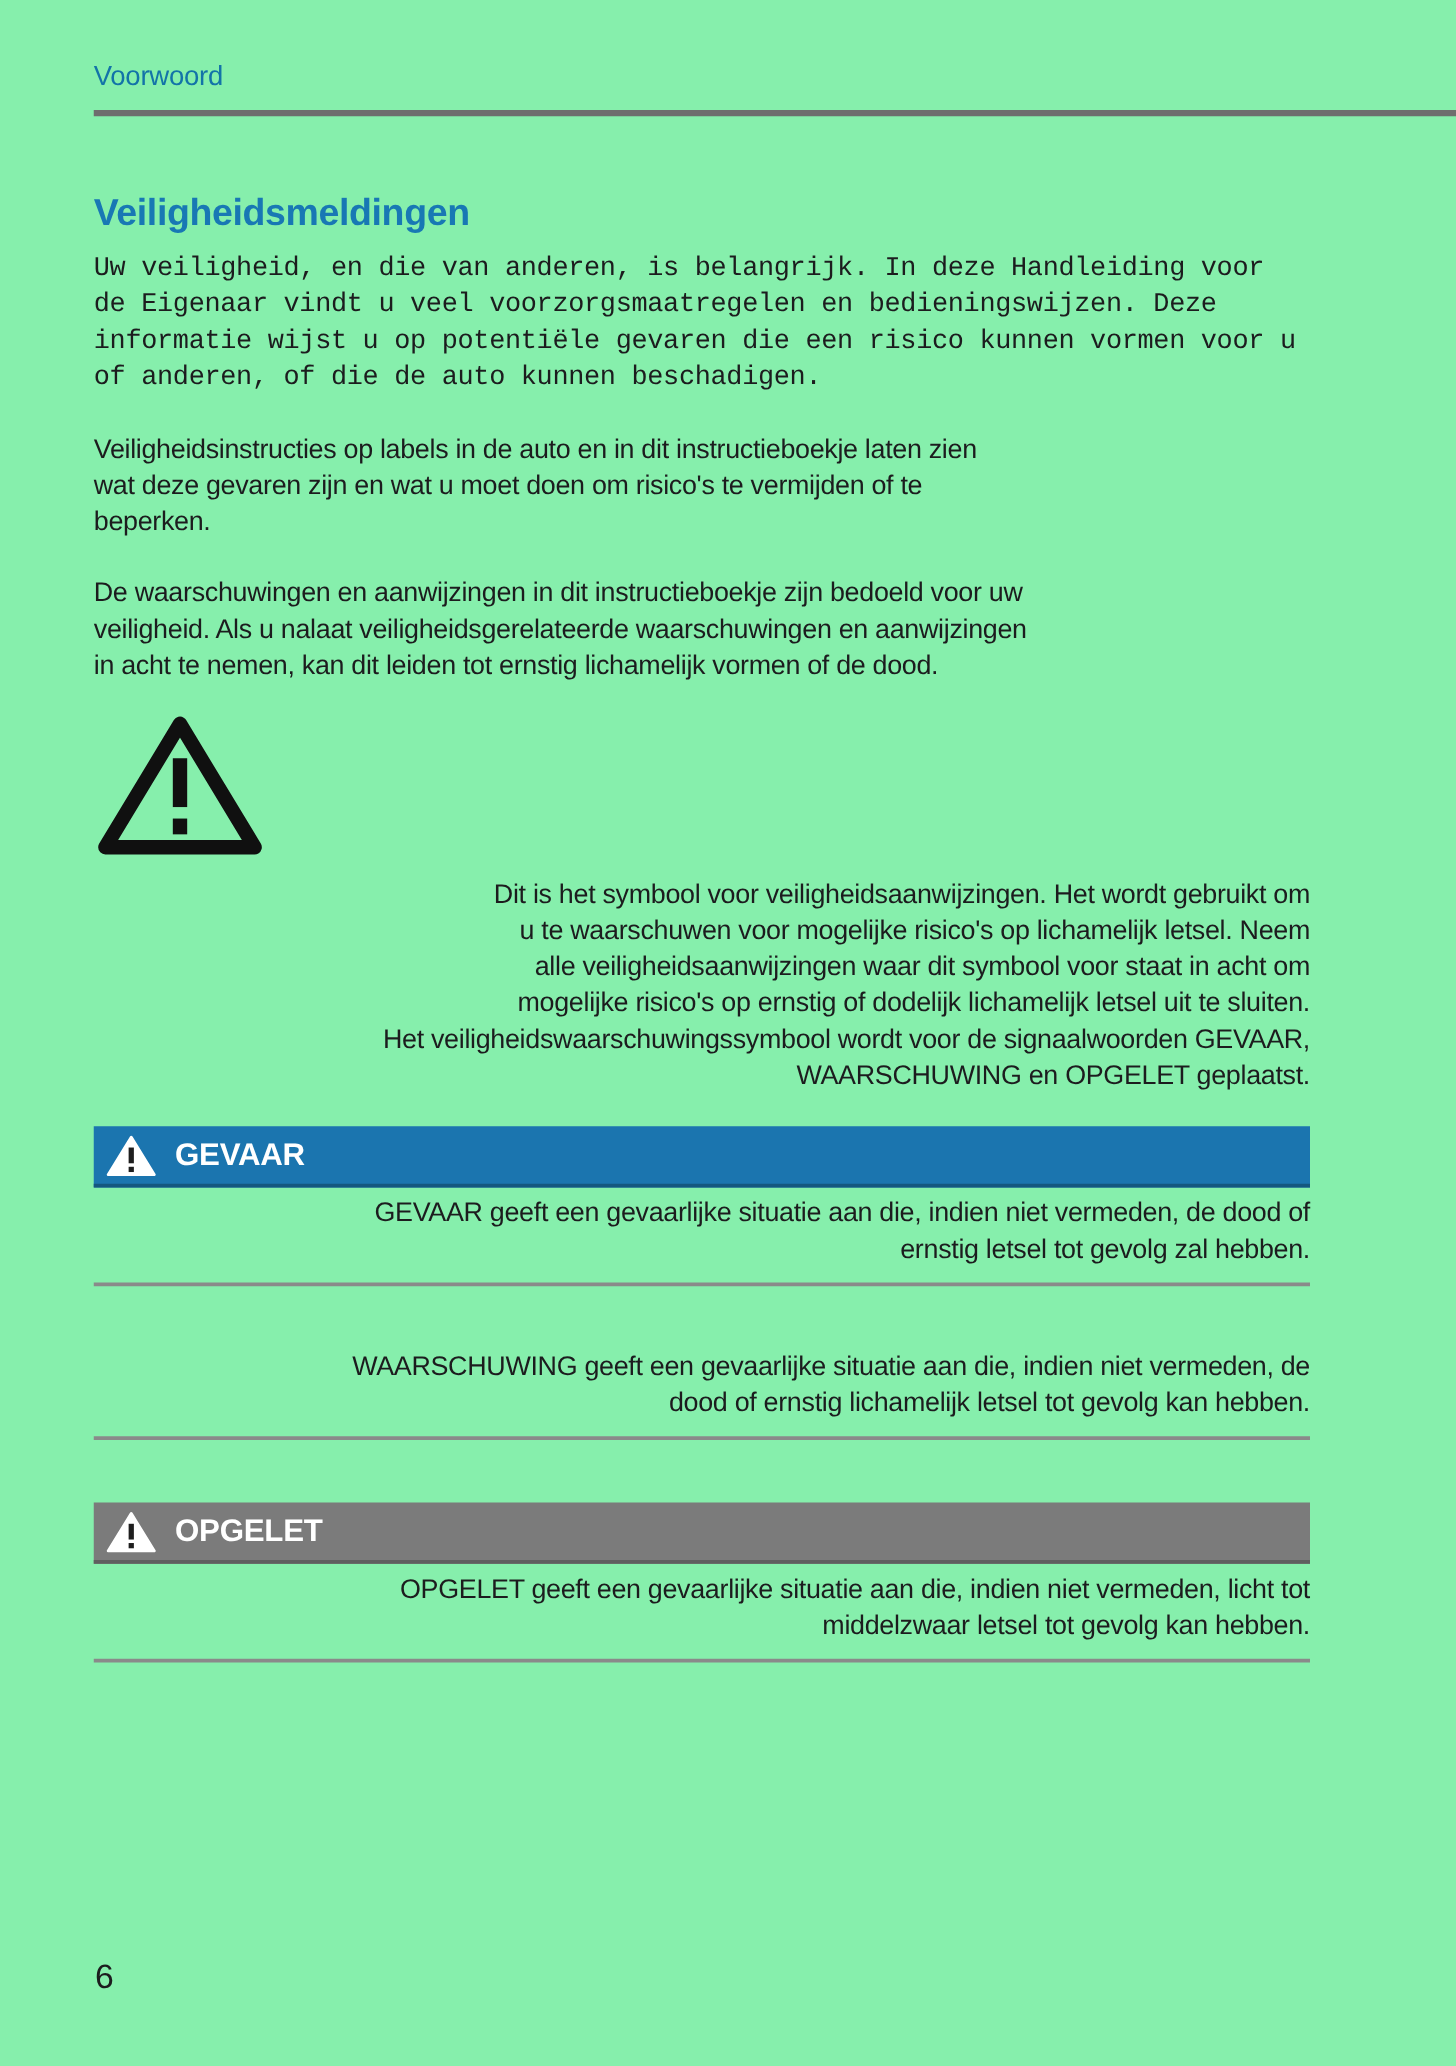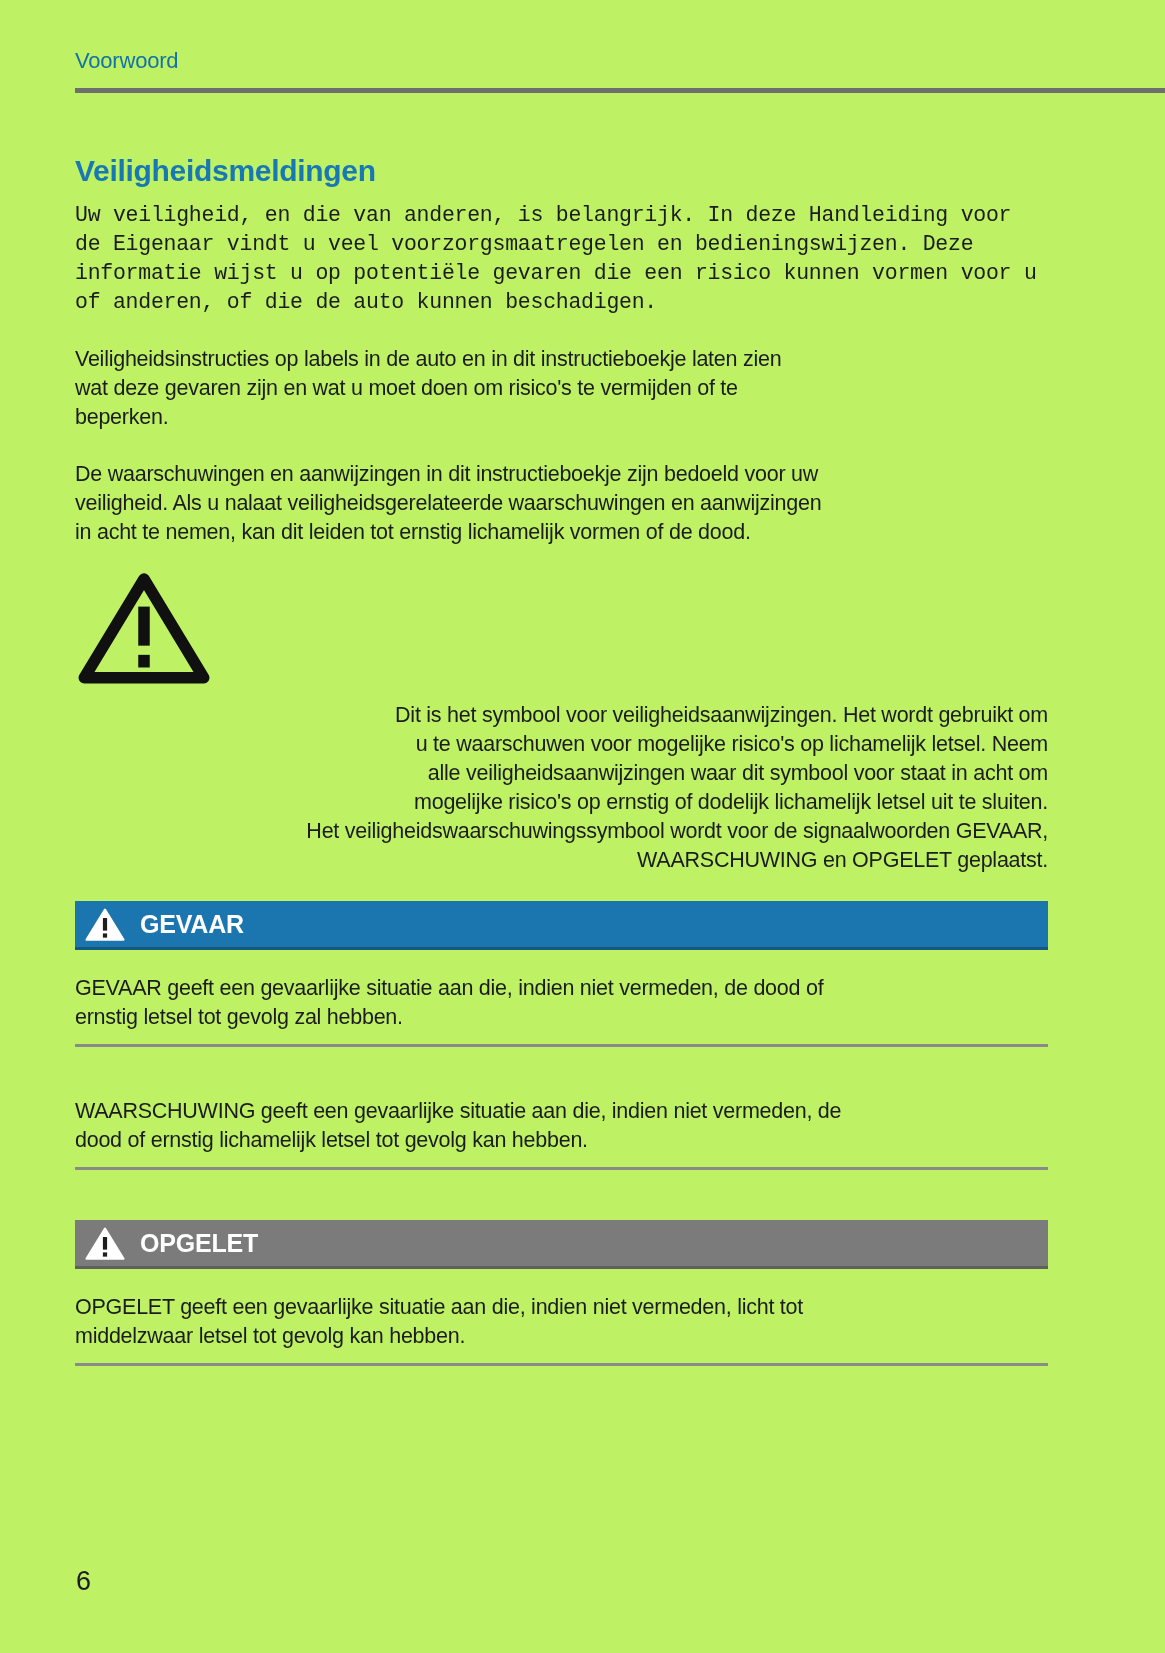--- a/index.html
+++ b/index.html
@@ -5,21 +5,21 @@
   * { margin: 0; padding: 0; box-sizing: border-box; }
   html, body { background: #ffffff; }
   body {
     font-family: "Liberation Sans", "DejaVu Sans", sans-serif;
     color: #1c1c1e;
   }
   .page {
     position: relative;
     width: 1165px;
     height: 1653px;
-    background: #bef264;
+    background: #86efac;
     overflow: hidden;
   }
   .header-label {
     margin: 48px 0 0 75px;
     font-size: 22px;
     line-height: 26px;
     color: #1373a8;
     letter-spacing: -0.2px;
   }
   .header-rule {
@@ -48,21 +48,21 @@
     margin-top: 28px;
   }
   .para.first { margin-top: 10px; font-family: Liberation Mono, monospace; }
   .big-symbol {
     display: block;
     margin-top: 24px;
     width: 138px;
     height: 116px;
   }
   .symbol-para { margin-top: 14px; text-align: right; }
-  .callout { margin-top: 50px; }
+  .callout { margin-top: 50px; text-align: right; }
   .callout.first { margin-top: 26px; }
   .callout-banner {
     width: 973px;
     height: 49px;
     display: flex;
     align-items: center;
     padding-left: 9px;
     border-bottom: 3px solid #444;
   }
   .banner-icon {
@@ -70,21 +70,21 @@
     height: 37px;
     flex: 0 0 auto;
   }
   .banner-label {
     margin-left: 14px;
     font-size: 25px;
     font-weight: bold;
     color: #ffffff;
     letter-spacing: -0.2px;
   }
-  .callout-para { margin-top: 24px; }
+  .callout-para { margin-top: 6px; }
   .thin-rule {
     margin-top: 12px;
     width: 973px;
     height: 3px;
     background: #8a8a8a;
   }
   .page-number {
     position: absolute;
     left: 76px;
     top: 1566px;

